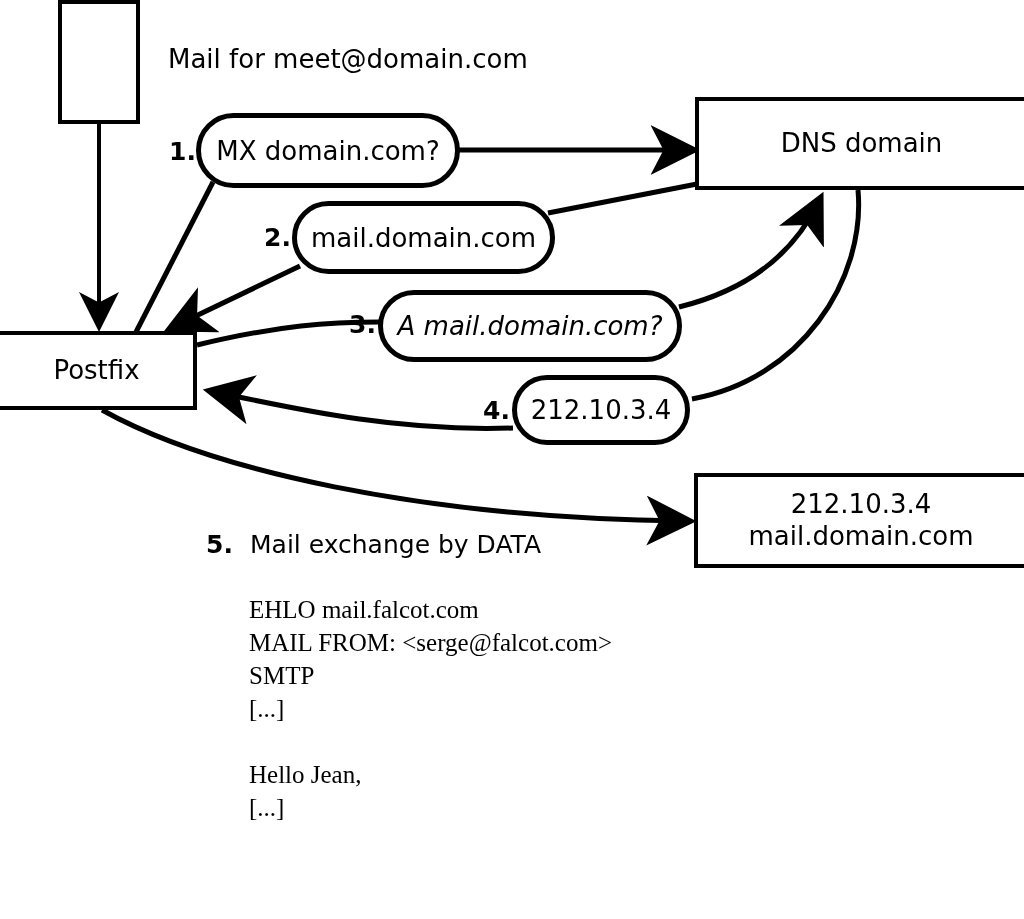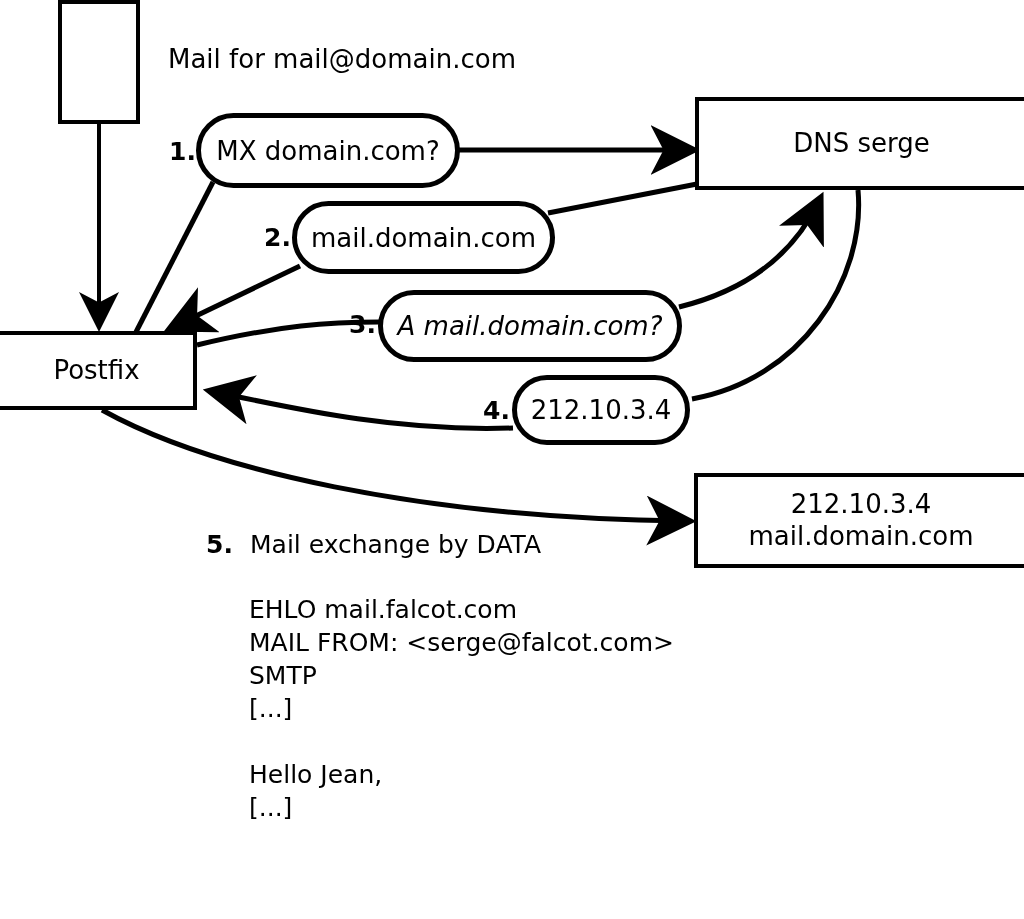--- a/index.html
+++ b/index.html
@@ -56,20 +56,21 @@
     white-space: nowrap;
   }
   .plain-text {
     position: absolute;
     white-space: nowrap;
   }
   .smtp-line {
     white-space: pre;
     font-size: 25px;
     line-height: 33px;
+    font-family: Liberation Serif, serif;
   }
   .smtp-block {
     position: absolute;
     left: 249px;
     top: 593px;
   }
   .title-text {
     left: 168px;
     top: 44px;
     font-size: 26px;
@@ -124,21 +125,21 @@
 
   <div class="node-box" style="left:58px; top:0px; width:82px; height:124px;">
     <span></span>
   </div>
 
   <div class="node-box" style="left:-4px; top:331px; width:201px; height:79px; font-size:26px;">
     <span>Postfix</span>
   </div>
 
   <div class="node-box" style="left:695px; top:97px; width:333px; height:93px; font-size:26px;">
-    <span>DNS serge</span>
+    <span>DNS domain</span>
   </div>
 
   <div class="node-box" style="left:694px; top:473px; width:334px; height:95px; font-size:26px; flex-direction:column;">
     <span>212.10.3.4</span>
     <span>mail.domain.com</span>
   </div>
 
   <div class="bubble" style="left:196px; top:113px; width:264px; height:75px; font-size:26px;">
     <span>MX domain.com?</span>
   </div>
@@ -152,21 +153,21 @@
   <div class="bubble" style="left:378px; top:290px; width:304px; height:72px; font-size:26px;font-style:italic;">
     <span>A mail.domain.com?</span>
   </div>
   <div class="step-num" style="left:349px; top:312px;">3.</div>
 
   <div class="bubble" style="left:512px; top:375px; width:178px; height:70px; font-size:26px;">
     <span>212.10.3.4</span>
   </div>
   <div class="step-num" style="left:483px; top:398px;">4.</div>
 
-  <div class="plain-text title-text">Mail for mail@domain.com</div>
+  <div class="plain-text title-text">Mail for meet@domain.com</div>
 
   <div class="plain-text step5-label">5.</div>
   <div class="plain-text step5-text">Mail exchange by DATA</div>
 
   <div class="smtp-block">
     <div class="smtp-line">EHLO mail.falcot.com</div>
     <div class="smtp-line">MAIL FROM: &lt;serge@falcot.com&gt;</div>
     <div class="smtp-line">SMTP</div>
     <div class="smtp-line">[...]</div>
     <div class="smtp-line">&nbsp;</div>

